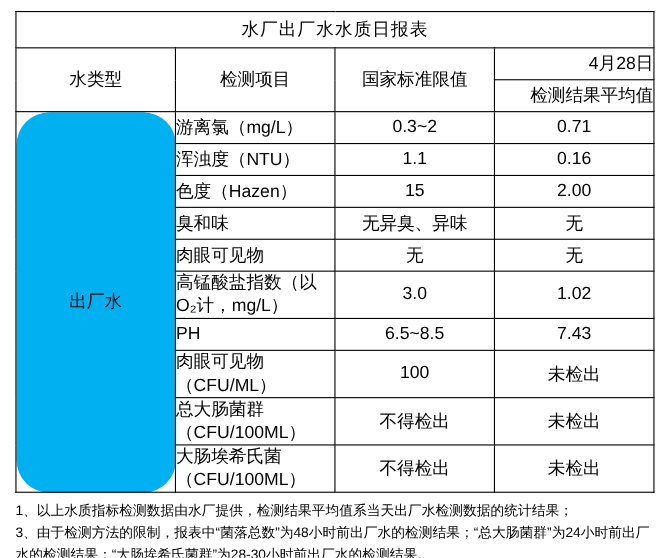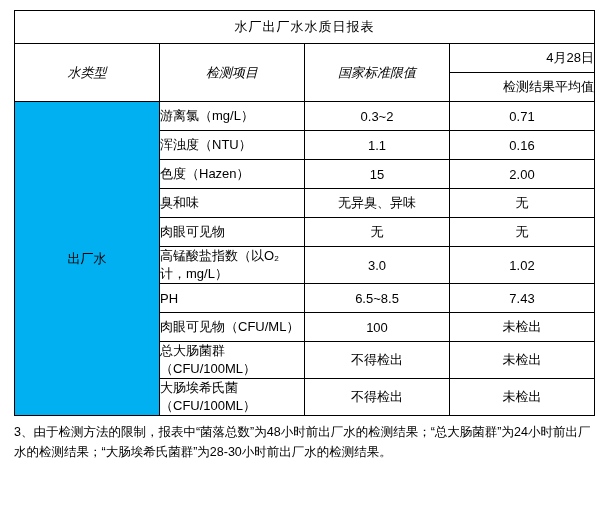--- a/index.html
+++ b/index.html
@@ -22,37 +22,36 @@
   }
   table.report {
     width: 581px;
     border-collapse: collapse;
     table-layout: fixed;
     border: 1px solid #000;
   }
   table.report td, table.report th {
     border: 1px solid #000;
     font-weight: normal;
-    font-size: 13px;
+    font-size: 16px;
     padding: 0;
   }
   .title-cell {
     height: 32px;
     text-align: center;
     vertical-align: middle;
     font-size: 17px;
     font-weight: bold;
     letter-spacing: 1px;
   }
   .hdr {
     text-align: center;
     vertical-align: middle;
     font-size: 13px;
     height: 56px;
-    font-style: italic;
   }
   .date-top {
     text-align: right;
     vertical-align: middle;
     font-size: 15px;
     font-weight: bold;
     height: 28px;
   }
   .date-sub {
     text-align: right;
@@ -72,20 +71,21 @@
   }
   .c-std, .c-val {
     text-align: center;
     font-size: 12.5px;
   }
   .type-cell {
     background: #00b0f0;
     text-align: center;
     vertical-align: middle;
     font-size: 13px;
+    border-radius: 30px;
   }
   .notes {
     margin-top: 6px;
     width: 581px;
     font-size: 12.5px;
     line-height: 20px;
   }
   .notes div {
     white-space: normal;
   }
@@ -158,16 +158,17 @@
     </tr>
     <tr>
       <td class="rowcell c-item">大肠埃希氏菌（CFU/100ML）</td>
       <td class="rowcell c-std">不得检出</td>
       <td class="rowcell c-val">未检出</td>
     </tr>
   </tbody>
     </table>
 
   <div class="notes">
+    <div>1、以上水质指标检测数据由水厂提供，检测结果平均值系当天出厂水检测数据的统计结果；</div>
     <div>3、由于检测方法的限制，报表中“菌落总数”为48小时前出厂水的检测结果；“总大肠菌群”为24小时前出厂水的检测结果；“大肠埃希氏菌群”为28-30小时前出厂水的检测结果。</div>
   </div>
 
 </div>
 
 </body></html>

